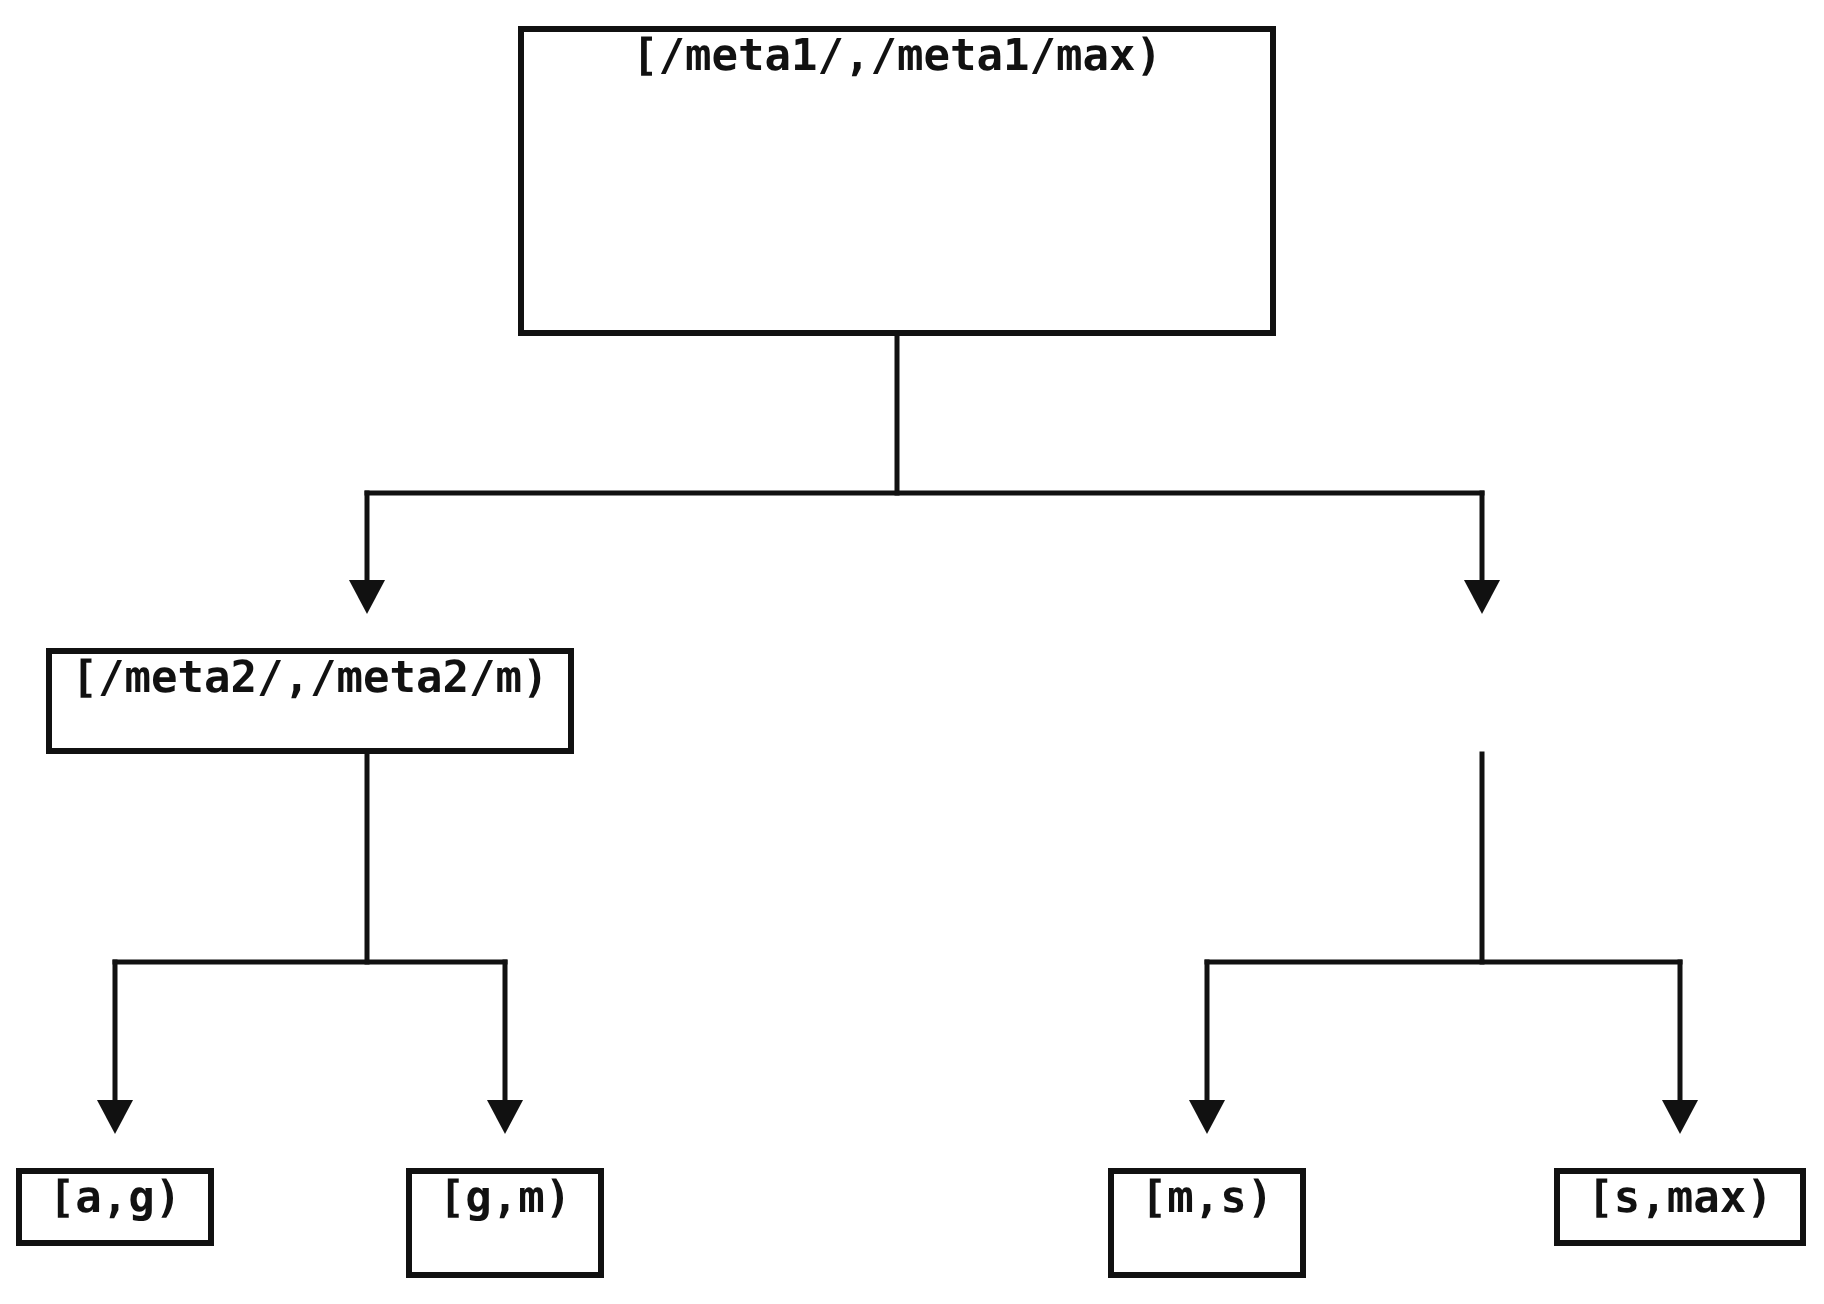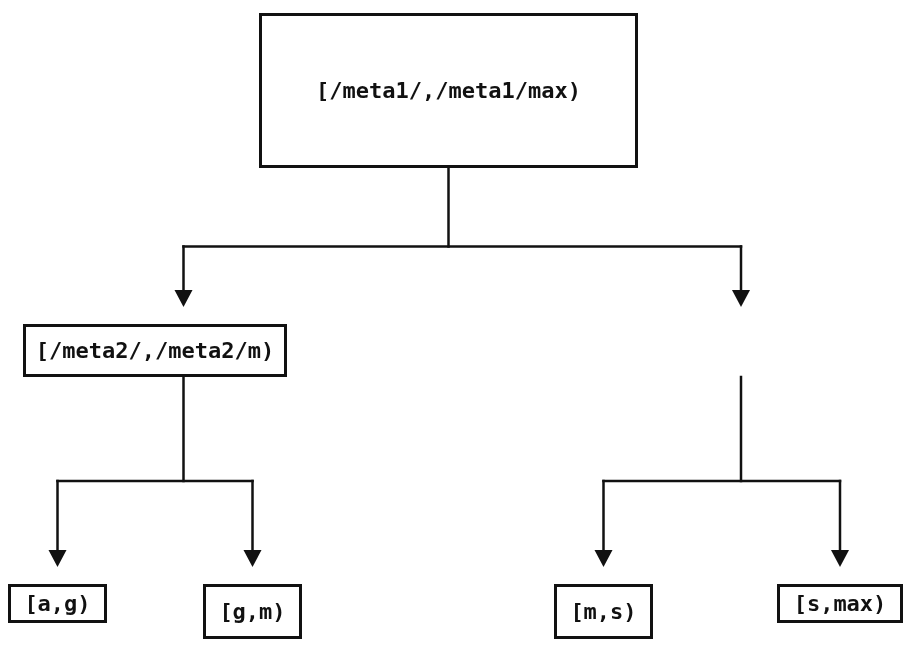--- a/index.html
+++ b/index.html
@@ -21,21 +21,21 @@
     top: 0;
     width: 912px;
     height: 652px;
   }
   .node {
     position: absolute;
     box-sizing: border-box;
     border: 3px solid #111111;
     background: #ffffff;
     display: flex;
-    align-items: center;
+    align-items: flex-start;
     justify-content: center;
     color: #111111;
     font-size: 22px;
     font-weight: bold;
     letter-spacing: 0;
     white-space: nowrap;
   }
   .node-root   { left: 259px; top: 13px;  width: 379px; height: 155px; }
   .node-l2l    { left: 23px;  top: 324px; width: 264px; height: 53px;  }
   .node-l2r    { left: 582px; top: 323px; width: 318px; height: 54px;  }

